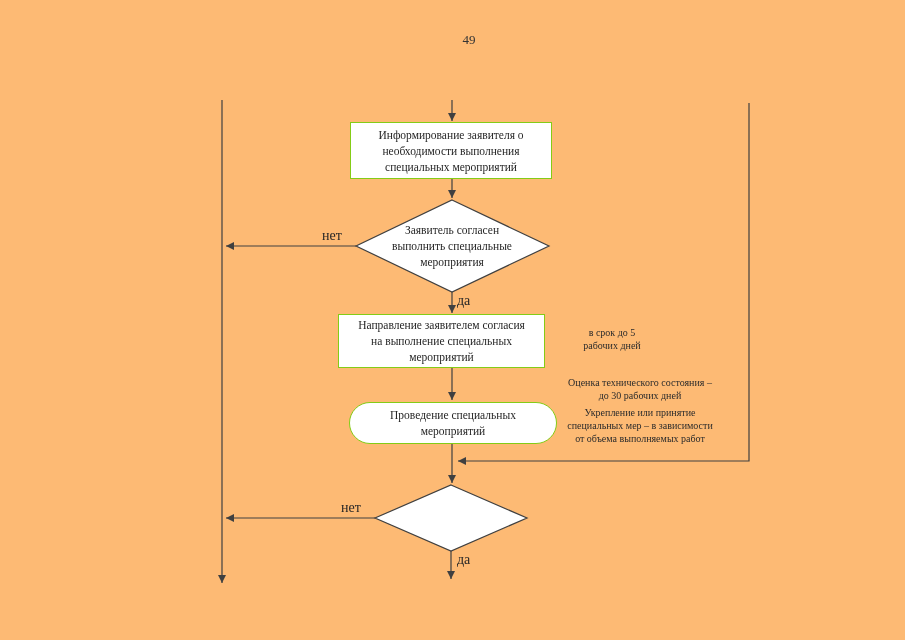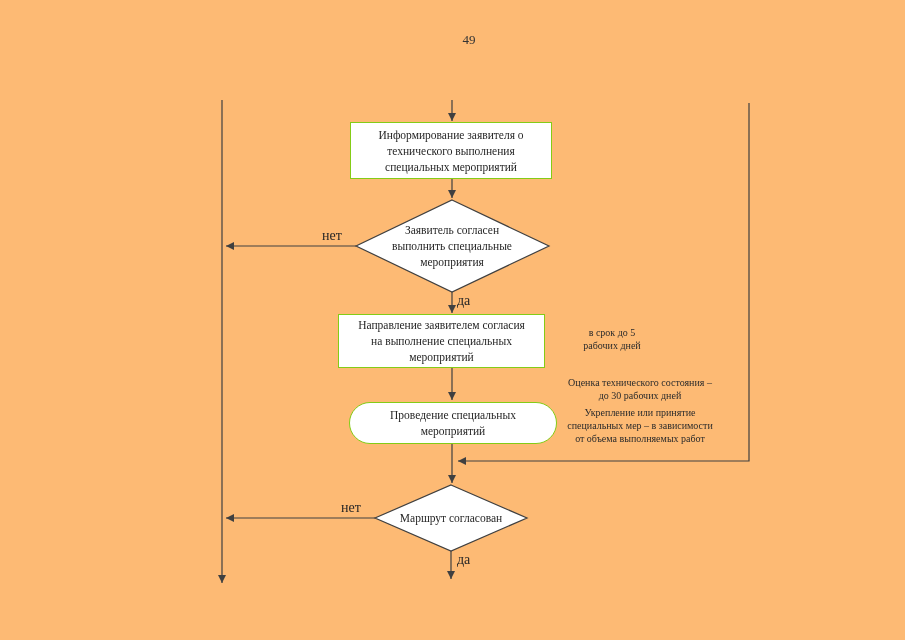--- a/index.html
+++ b/index.html
@@ -86,44 +86,41 @@
       <path d="M452 444 L452 483" marker-end="url(#arrow)"></path>
       <path d="M749 103 L749 461 L458 461" marker-end="url(#arrow)"></path>
       <polygon points="451,485 527,518 451,551 375,518" fill="#ffffff"></polygon>
       <path d="M375 518 L226 518" marker-end="url(#arrow)"></path>
       <path d="M451 551 L451 579" marker-end="url(#arrow)"></path>
     </g>
   </svg>
 
   <div class="process-box" style="left:350px; top:122px; width:202px; height:57px;">
     <div>Информирование заявителя о</div>
-    <div>технического выполнения</div>
+    <div>необходимости выполнения</div>
     <div>специальных мероприятий</div>
   </div>
 
   <div class="process-box" style="left:338px; top:314px; width:207px; height:54px;">
     <div>Направление заявителем согласия</div>
     <div>на выполнение специальных</div>
     <div>мероприятий</div>
   </div>
 
   <div class="process-box" style="left:349px; top:402px; width:208px; height:42px;border-radius:21px;">
     <div>Проведение специальных</div>
     <div>мероприятий</div>
   </div>
 
   <div class="node-text" style="left:362px; top:202px; width:180px; height:88px;">
     <div>Заявитель согласен</div>
     <div>выполнить специальные</div>
     <div>мероприятия</div>
   </div>
 
-  <div class="node-text" style="left:381px; top:486px; width:140px; height:64px;">
-    <div>Маршрут согласован</div>
-  </div>
 
   <div class="label" style="left:310px; top:229px; width:44px; text-align:center;">нет</div>
   <div class="label" style="left:457px; top:294px;">да</div>
   <div class="label" style="left:333px; top:501px; width:36px; text-align:center;">нет</div>
   <div class="label" style="left:457px; top:553px;">да</div>
 
   <div class="note" style="left:550px; top:326px; width:124px;">
     <div>в срок до 5</div>
     <div>рабочих дней</div>
   </div>

